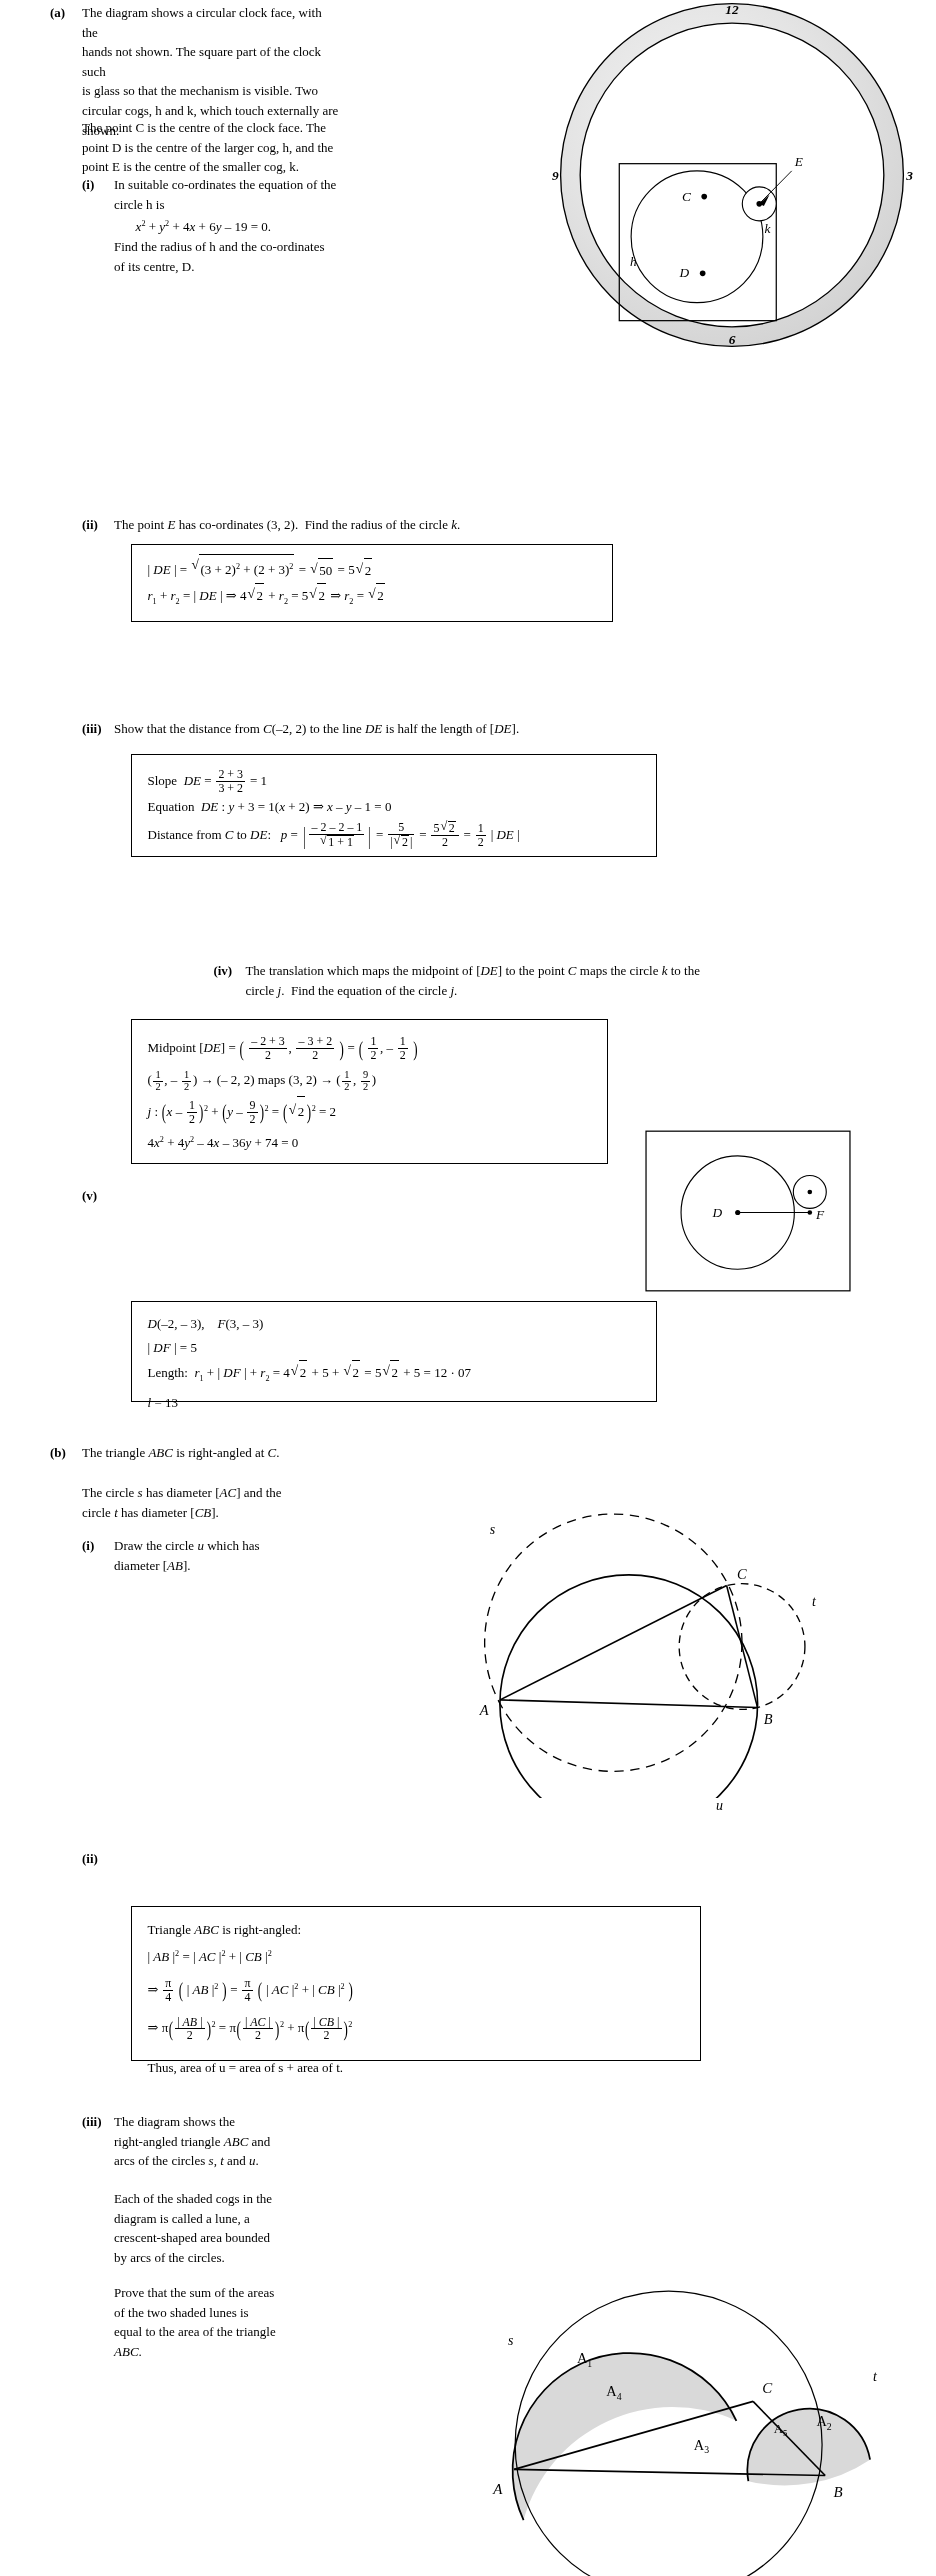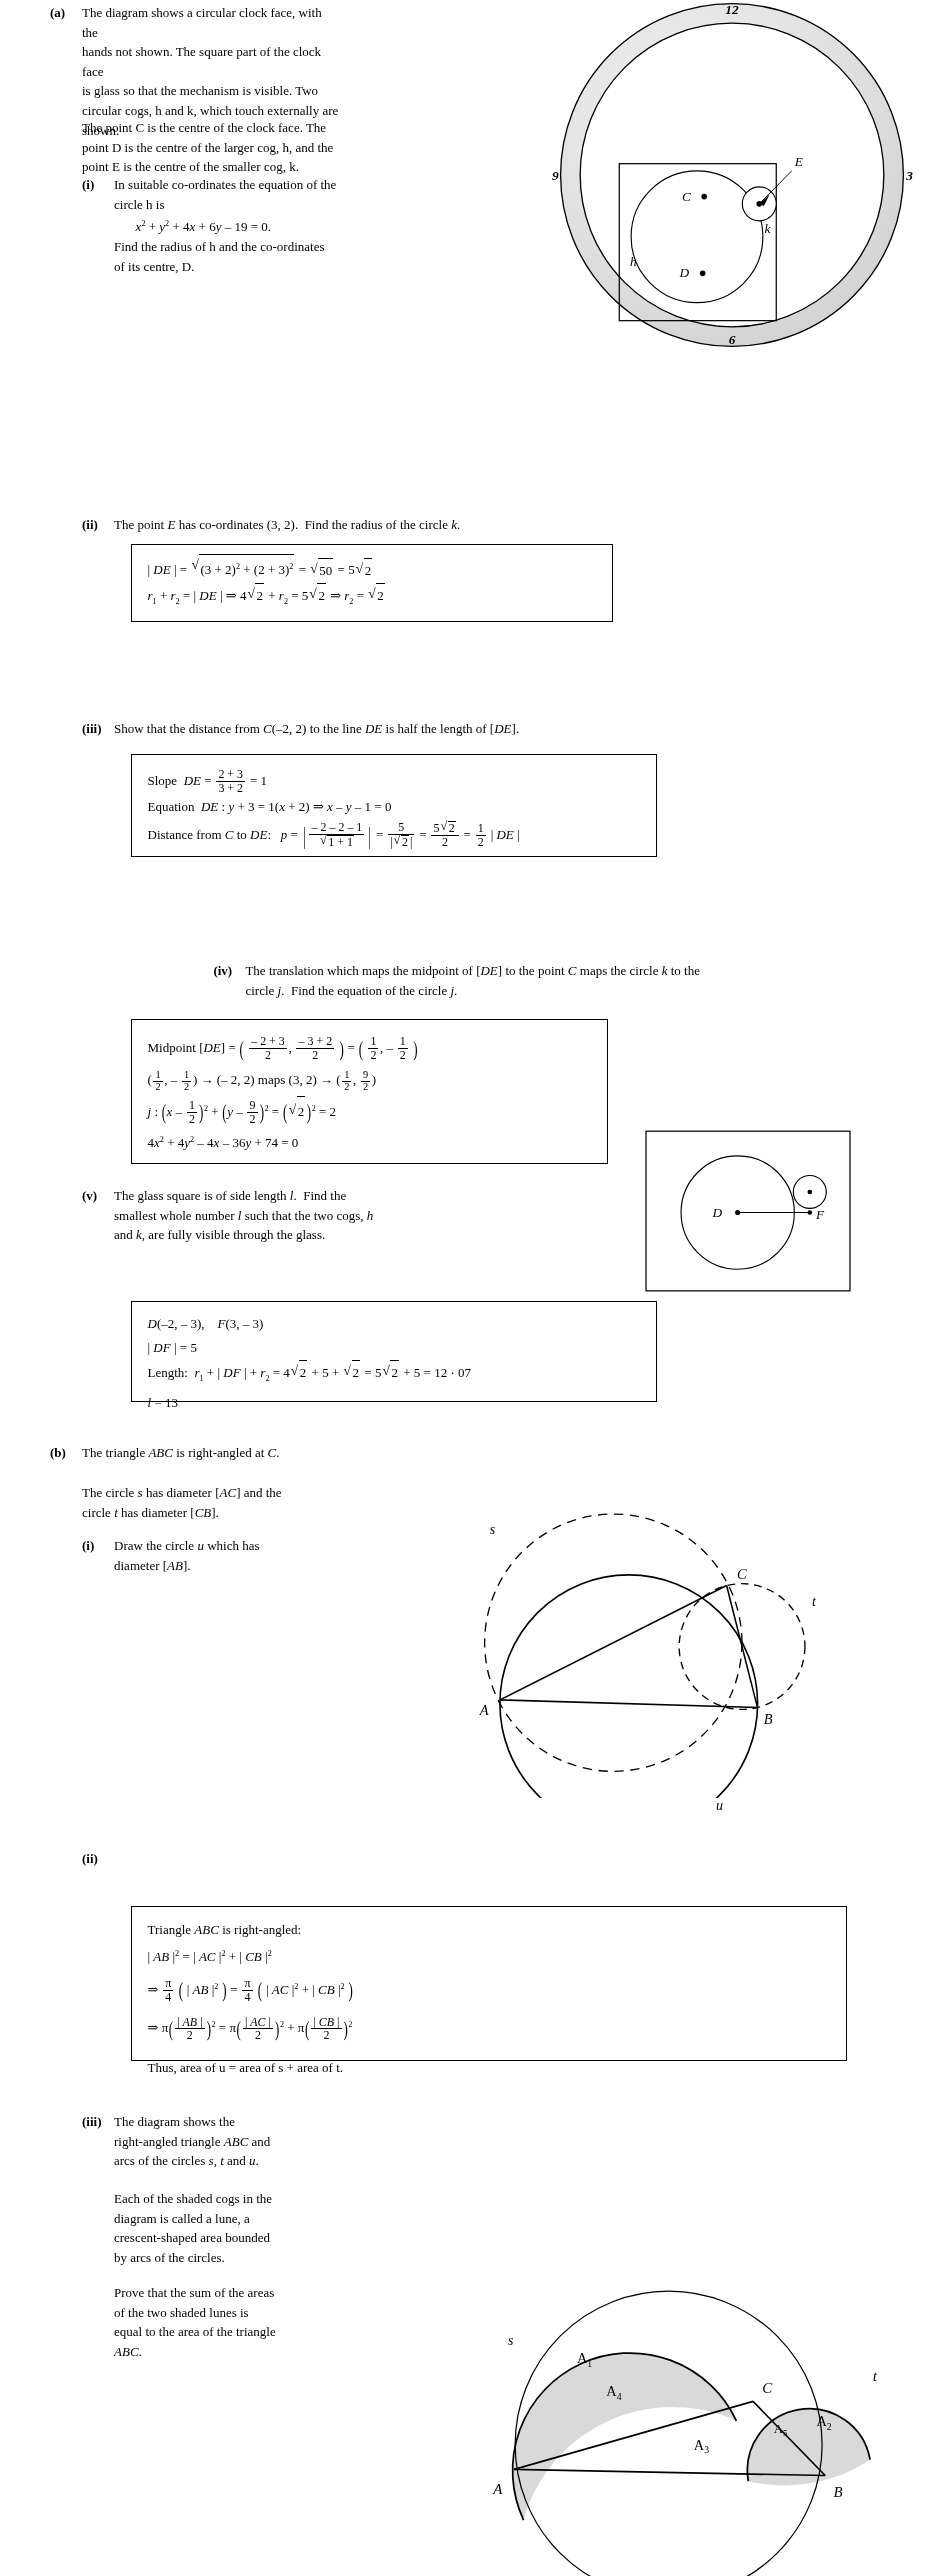--- a/index.html
+++ b/index.html
@@ -47,21 +47,21 @@
 </style>
 </head>
 <body>
 
 <div class="page">
 
   <div class="qrow" style="left:50px;top:3.1px;width:289px;">
     <div class="qtag">(a)</div>
     <div class="qbody">
       <div>The diagram shows a circular clock face, with the</div>
-      <div>hands not shown.  The square part of the clock face</div>
+      <div>hands not shown.  The square part of the clock such</div>
       <div>is glass so that the mechanism is visible.  Two</div>
       <div>circular cogs, h and k, which touch externally are</div>
       <div>shown.</div>
     </div>
   </div>
 
   <div class="qrow" style="left:82px;top:118px;width:268px;">
     <div class="qbody">
       <div>The point C is the centre of the clock face.  The</div>
       <div>point D is the centre of the larger cog, h, and the</div>
@@ -214,25 +214,20 @@
         <span class="par">(</span><span class="sqrt"><span>2</span></span><span class="par">)</span><sup>2</sup> = 2
       </div>
       <div class="mline">
         4<span class="it">x</span><sup>2</sup> + 4<span class="it">y</span><sup>2</sup> – 4<span class="it">x</span> – 36<span class="it">y</span> + 74 = 0
       </div>
     </div>
   </div>
 
   <div class="qrow" style="left:82px;top:1186px;width:330px;">
     <div class="qtag">(v)</div>
-    <div class="qbody">
-      <div>The glass square is of side length <span class="it">l</span>.&nbsp; Find the</div>
-      <div>smallest whole number <span class="it">l</span> such that the two cogs, <span class="it">h</span></div>
-      <div>and <span class="it">k</span>, are fully visible through the glass.</div>
-    </div>
   </div>
 
   <div class="dia" style="left:645px;top:1130px;">
     <svg width="206" height="162" viewBox="0 0 400 314">
       <rect x="2" y="2" width="396" height="310" fill="none" stroke="#000" stroke-width="2.4"></rect>
       <circle cx="180" cy="160" r="110" fill="none" stroke="#000" stroke-width="2.2"></circle>
       <circle cx="320" cy="120" r="32" fill="none" stroke="#000" stroke-width="2.2"></circle>
       <line x1="180" y1="160" x2="320" y2="160" stroke="#000" stroke-width="2"></line>
       <circle cx="180" cy="160" r="5" fill="#000"></circle>
       <circle cx="320" cy="120" r="4.5" fill="#000"></circle>
@@ -300,21 +295,21 @@
       <text x="520" y="723" font-style="italic" font-size="27" font-family="Liberation Serif,serif">u</text>
       <text x="660" y="712" font-style="italic" font-size="27" font-family="Liberation Serif,serif"> </text>
     </svg>
   </div>
   <div style="position:absolute;left:716px;top:1798px;font-style:italic;font-size:14px;">u</div>
 
   <div class="qrow" style="left:82px;top:1849px;width:644px;">
     <div class="qtag">(ii)</div>
   </div>
 
-  <div class="abox" style="left:131px;top:1906px;width:716px;height:155px;">
+  <div class="abox" style="left:131px;top:1906px;width:570px;height:155px;">
     <div class="inner" style="padding-top:11.3px;">
       <div class="mline">Triangle <span class="it">ABC</span> is right-angled:</div>
       <div class="mline">
         | <span class="it">AB</span> |<sup>2</sup> = | <span class="it">AC</span> |<sup>2</sup> + | <span class="it">CB</span> |<sup>2</sup>
       </div>
       <div class="mline" style="line-height:33px;">
         ⇒ <span class="frac"><span class="num">π</span><span class="den">4</span></span>
         <span class="par">(</span> | <span class="it">AB</span> |<sup>2</sup> <span class="par">)</span> =
         <span class="frac"><span class="num">π</span><span class="den">4</span></span>
         <span class="par">(</span> | <span class="it">AC</span> |<sup>2</sup> + | <span class="it">CB</span> |<sup>2</sup> <span class="par">)</span>

